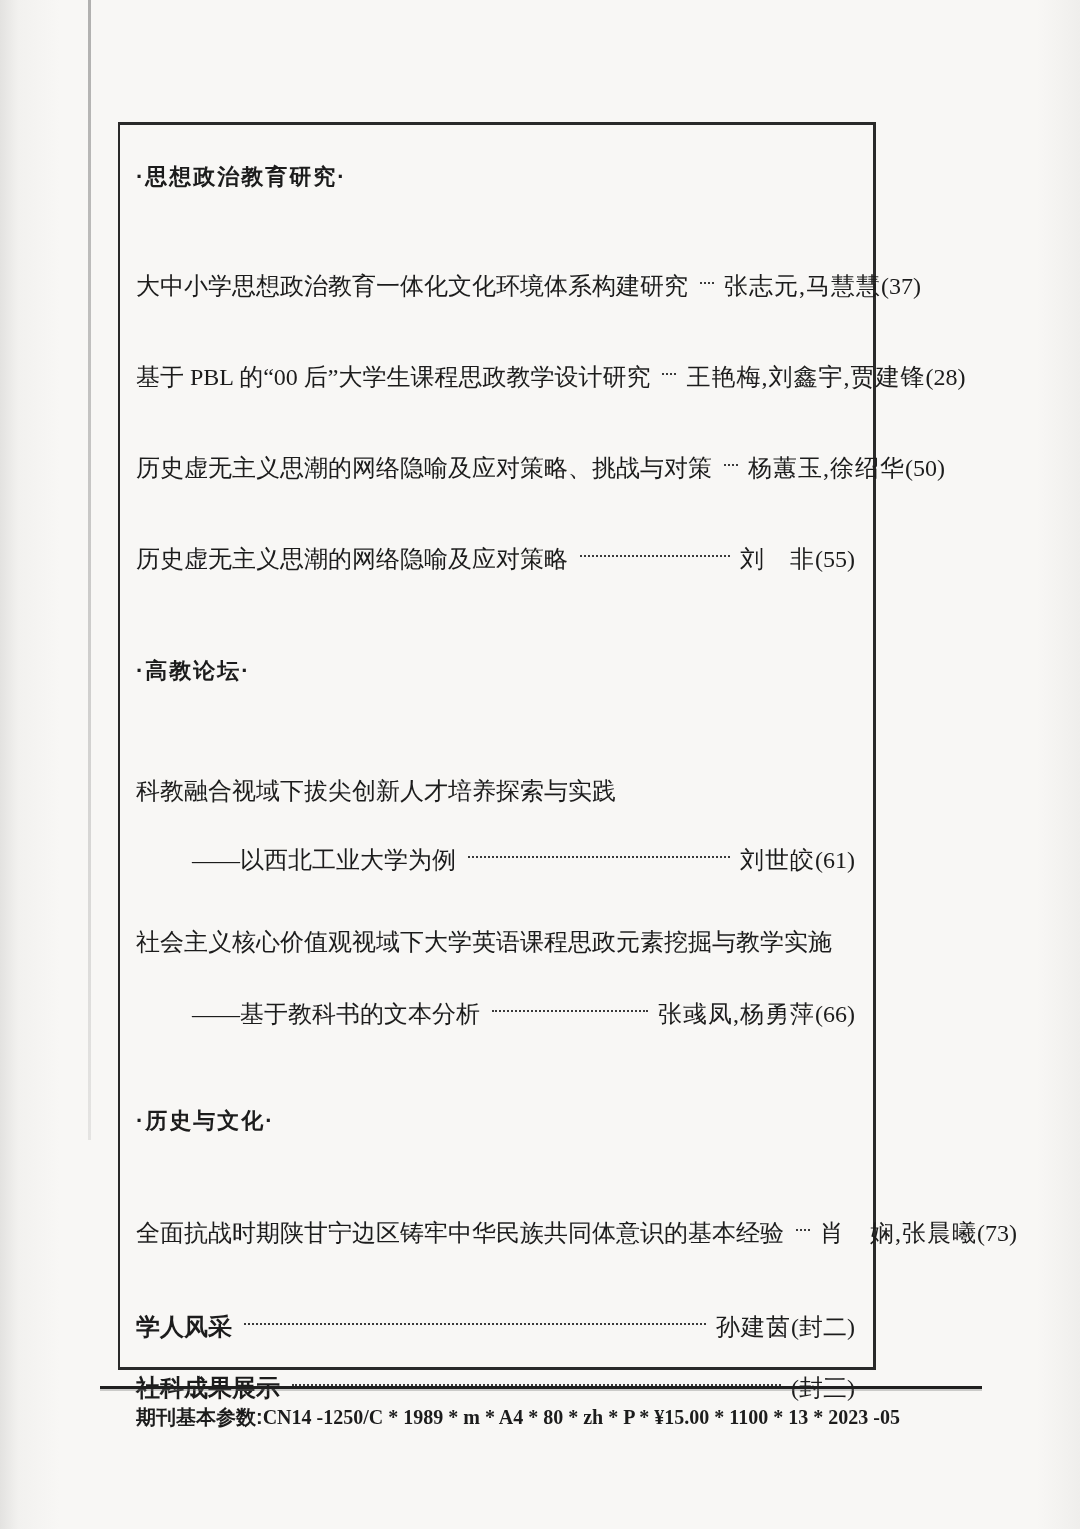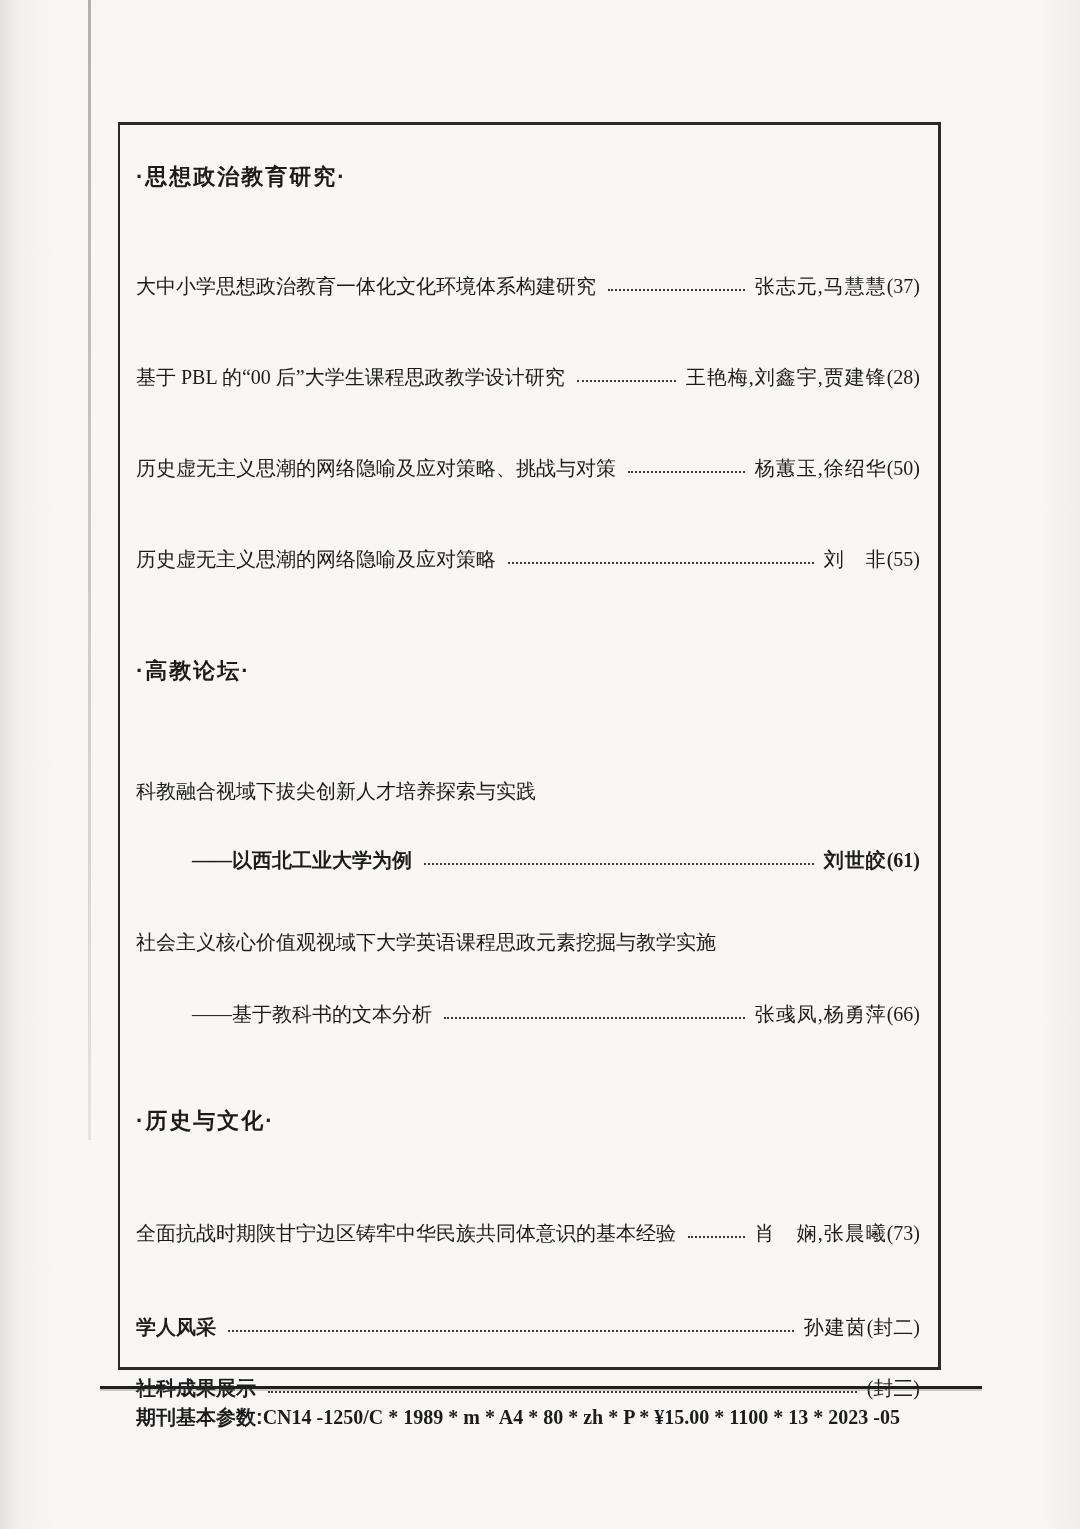--- a/index.html
+++ b/index.html
@@ -8,47 +8,47 @@
     background:linear-gradient(90deg,#e3e2e0 0px,#f2f1ef 18px,#f8f7f5 60px,#f8f7f5 96%,#efeeec 100%);
     font-family:"Liberation Serif","DejaVu Serif",serif;
     color:#1c1c1c;
     overflow:hidden;
   }
   .page-shadow{
     position:absolute;left:88px;top:0;width:3px;height:1140px;
     background:linear-gradient(180deg,rgba(90,90,90,.45),rgba(120,120,120,.15));
   }
   .toc-box{
-    position:absolute;left:118px;top:122px;width:823px;height:1248px;
+    position:absolute;left:118px;top:122px;width:758px;height:1248px;
     box-sizing:border-box;
     border:3px solid #2a2a2a;border-left-width:2px;
     padding:40px 18px 0 16px;
   }
   .section-header{
     font-family:"Liberation Sans","DejaVu Sans",sans-serif;
     font-weight:bold;font-size:22px;letter-spacing:2px;line-height:24px;
   }
   .entry-row{
-    display:flex;align-items:flex-end;
-    font-size:20px;line-height:24px;white-space:nowrap;
+    display:flex;align-items:center;
+    font-size:24px;line-height:24px;white-space:nowrap;
   }
   .entry-title{flex:0 0 auto;}
   .entry-subtitle{flex:0 0 auto;padding-left:56px;}
   .leader{
     flex:1 1 auto;min-width:14px;margin:0 10px 7px 12px;
     border-bottom:2.5px dotted #3a3a3a;height:0;
   }
   .authors{flex:0 0 auto;letter-spacing:1px;}
   .pageno{flex:0 0 auto;}
   .bold-row .entry-title{font-family:"Liberation Sans","DejaVu Sans",sans-serif;font-weight:bold;}
   .mt-85{margin-top:85px;}
   .mt-51{margin-top:67px;}
   .mt-88{margin-top:88px;}
   .mt-96{margin-top:96px;}
-  .mt-45{margin-top:45px;font-weight:bold;}
+  .mt-45{margin-top:45px;}
   .mt-58{margin-top:58px;}
   .mt-48{margin-top:48px;}
   .mt-83{margin-top:83px;}
   .mt-70{margin-top:70px;}
   .mt-43{margin-top:37px;}
   .footer-rule{
     position:absolute;left:100px;top:1386px;width:882px;height:3px;background:#1f1f1f;
     box-shadow:0 2px 0 rgba(120,120,120,.35);
   }
   .footer-line{

